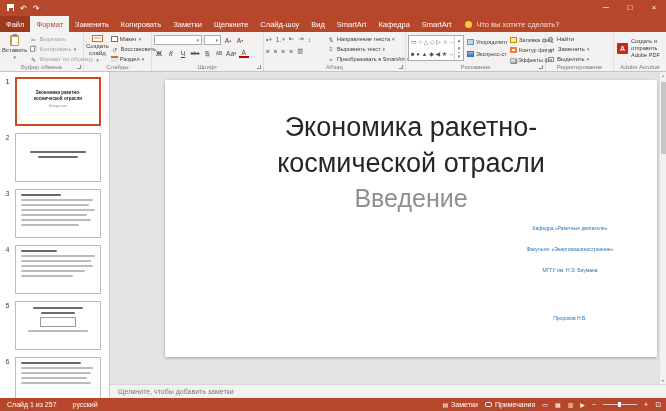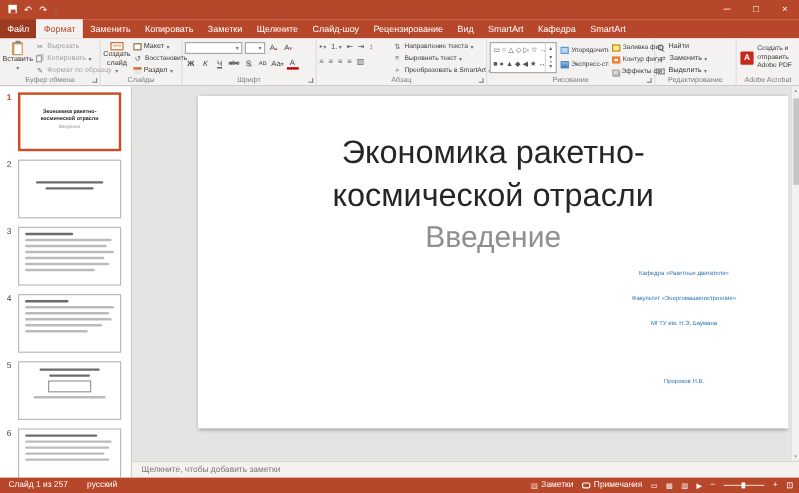--- a/index.html
+++ b/index.html
@@ -133,25 +133,28 @@
   </div>
 
   <div class="tabrow">
     <div class="tab file">Файл</div>
     <div class="tab active">Формат</div>
     <div class="tab">Заменить</div>
     <div class="tab">Копировать</div>
     <div class="tab">Заметки</div>
     <div class="tab">Щелкните</div>
     <div class="tab">Слайд-шоу</div>
-    <div class="tab">Рецензирование</div>
     <div class="tab">Вид</div>
     <div class="tab">SmartArt</div>
     <div class="tab">Кафедра</div>
     <div class="tab">SmartArt</div>
+    <div class="searchbox">
+      <span class="bulb"></span>
+      <span>Что вы хотите сделать?</span>
+    </div>
   </div>
 
   <div class="ribbon">
 
     <div class="group" style="width:84px">
       <div class="bigbtn">
         <span class="clip-icon"></span>
         <span>Вставить</span>
         <span class="dd">▾</span>
       </div>

